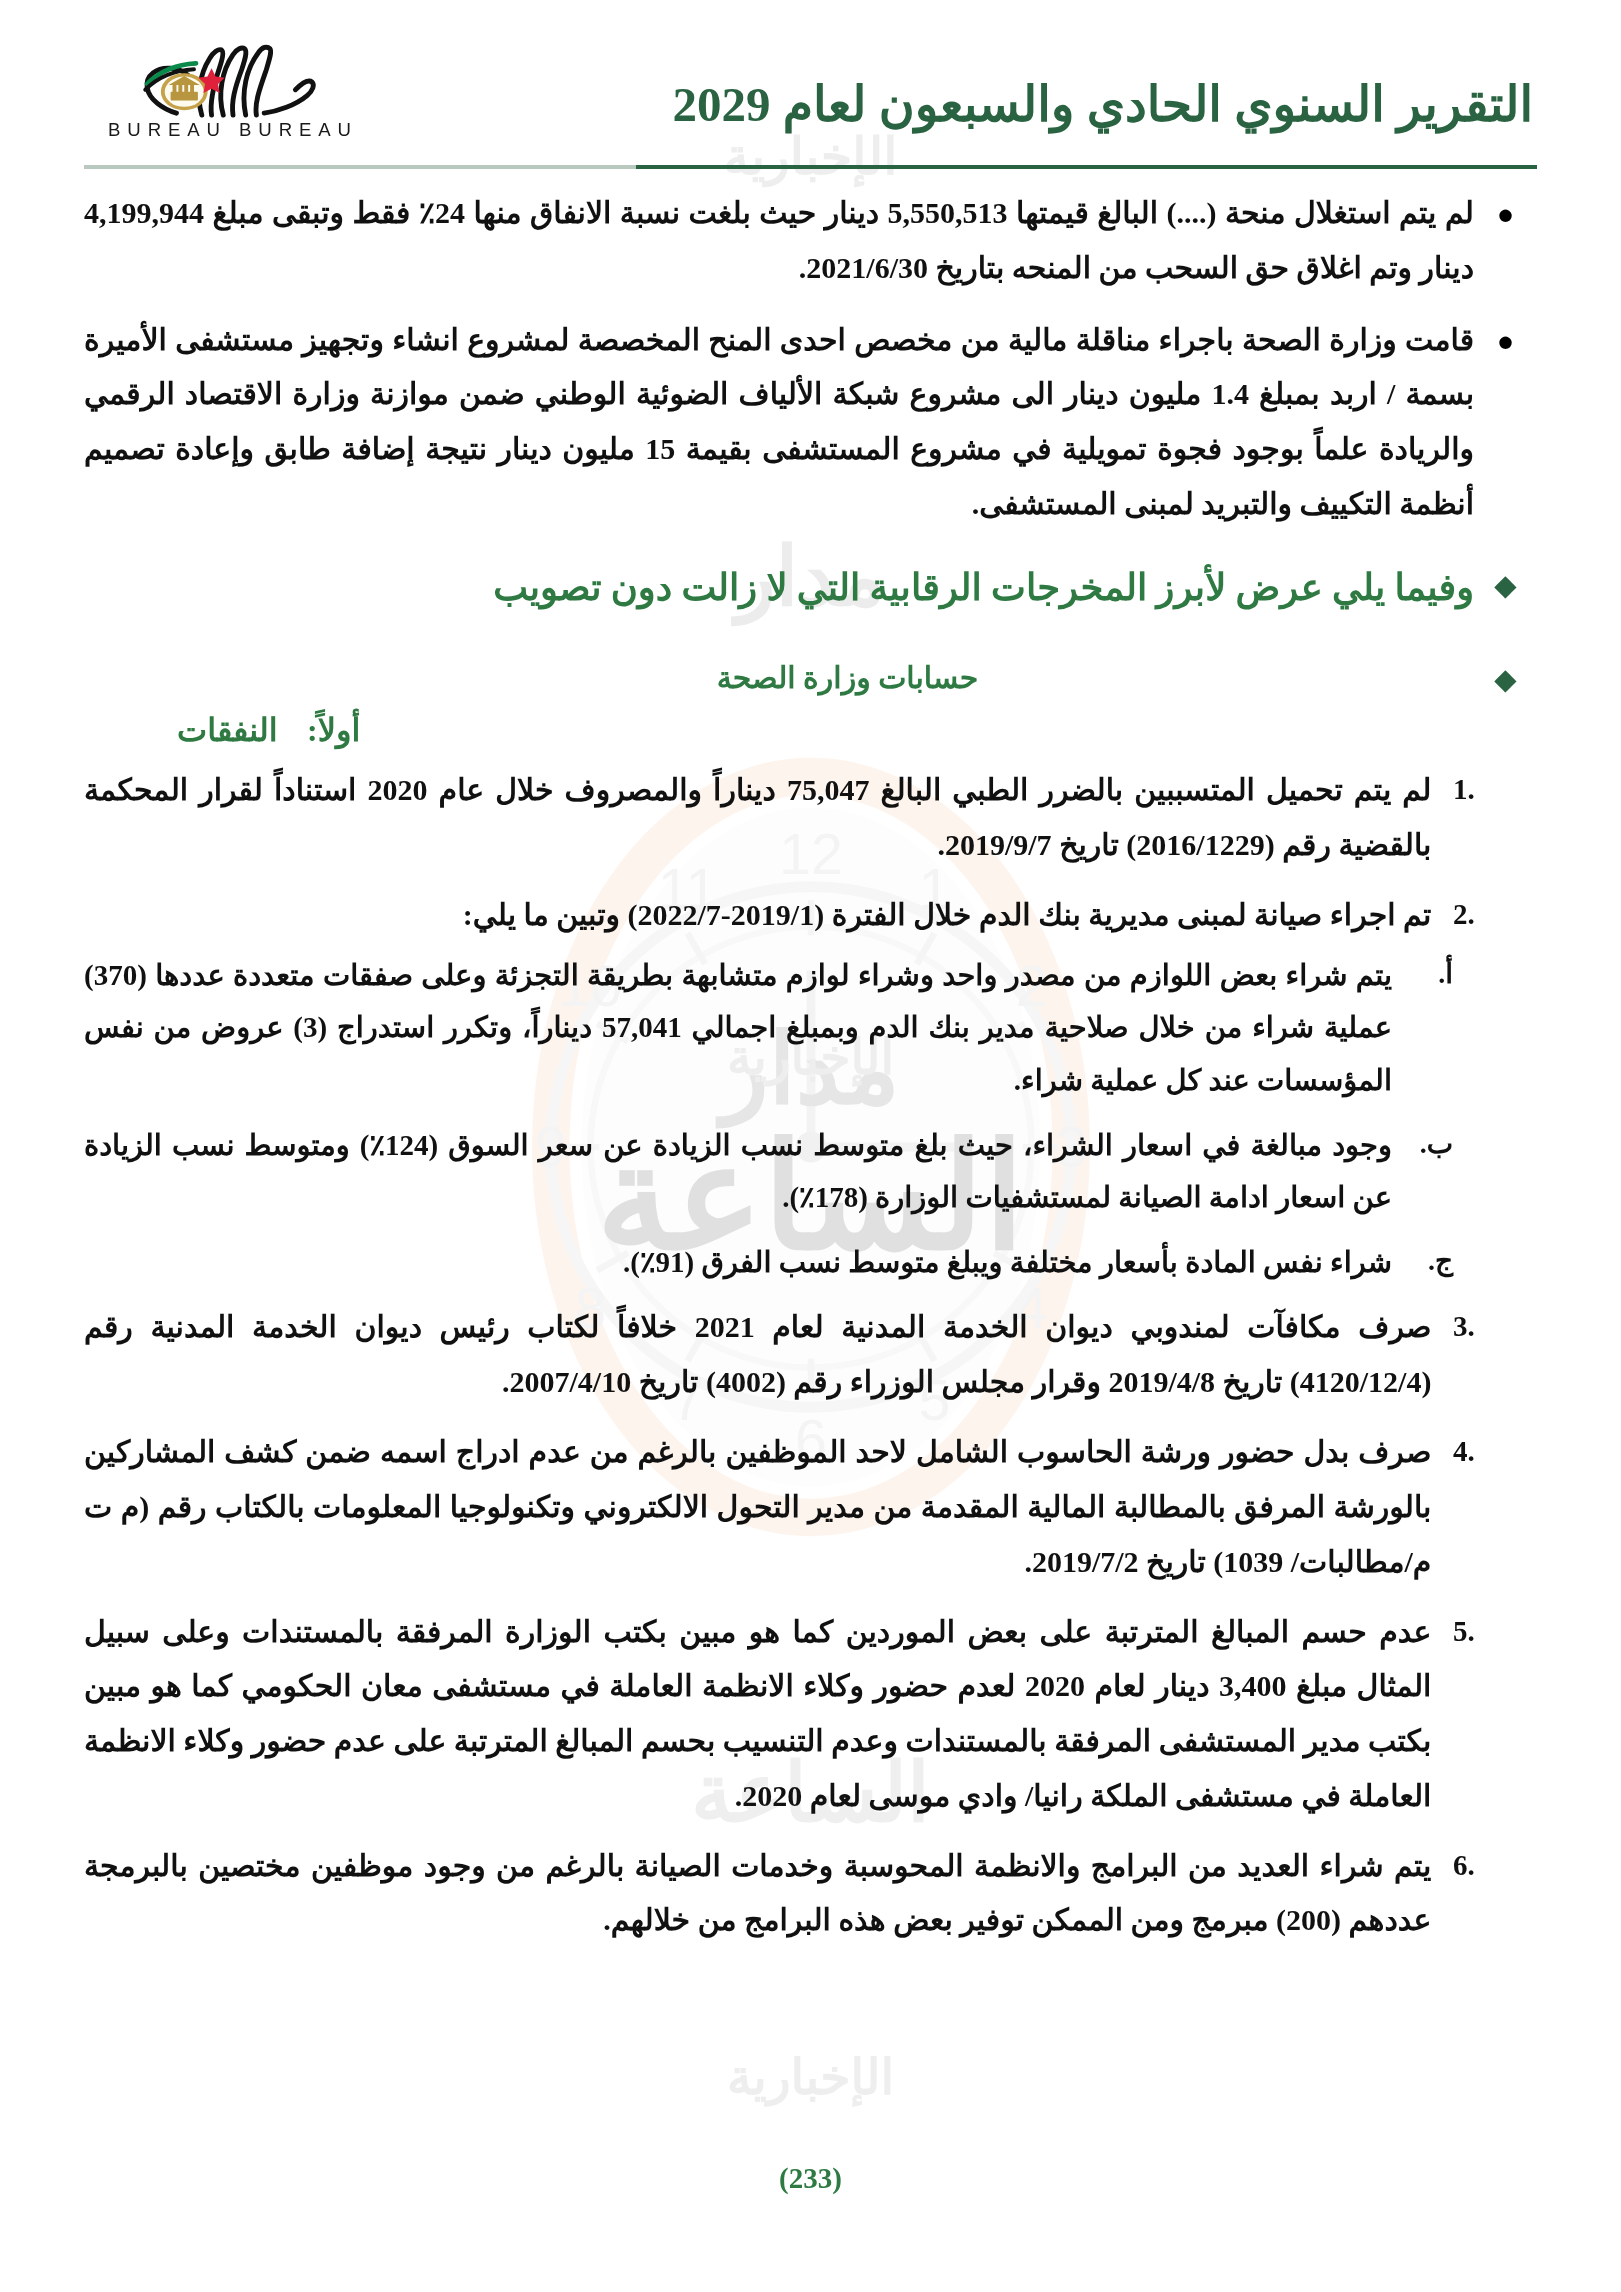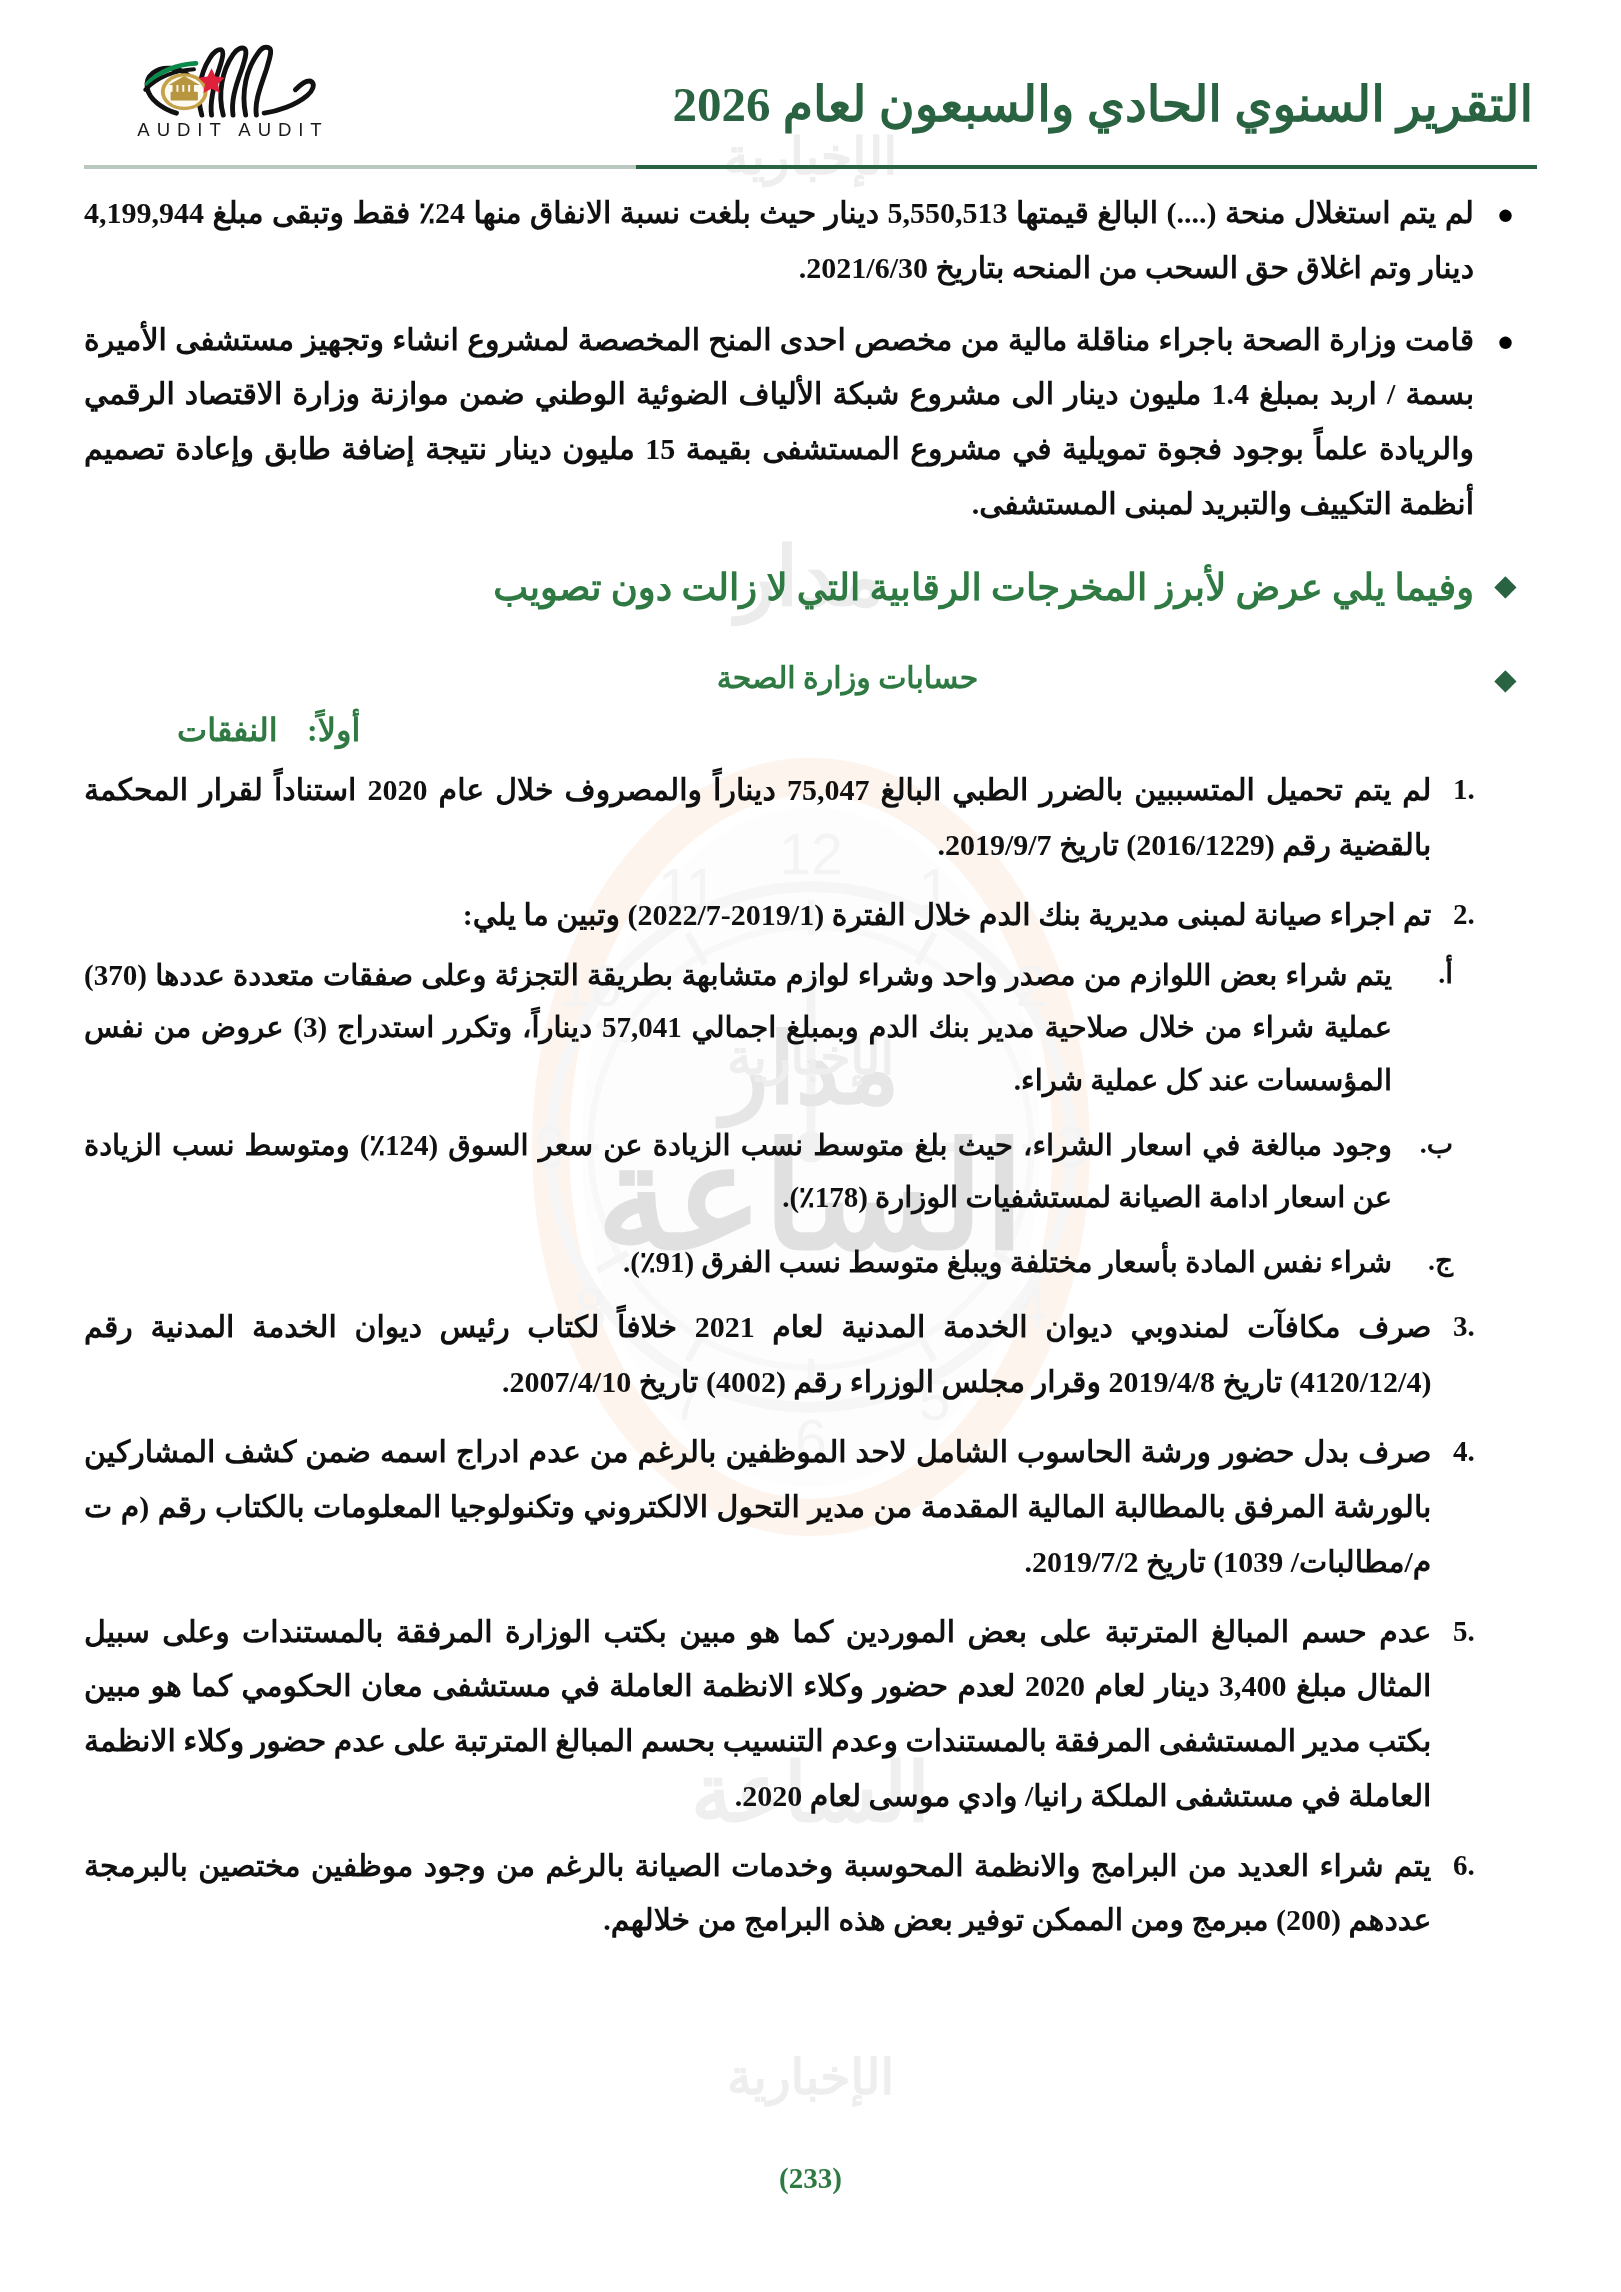--- a/index.html
+++ b/index.html
@@ -344,24 +344,24 @@
             <rect x="88" y="45" width="4" height="8"></rect>
             <rect x="94" y="45" width="4" height="8"></rect>
             <rect x="100" y="45" width="4" height="8"></rect>
             <rect x="106" y="45" width="4" height="8"></rect>
             <path d="M84 45 L100 36 L116 45 Z"></path>
           </g>
 
           <path d="M128 28 l4.2 8.4 9.3 1.3 -6.8 6.5 1.6 9.2 -8.3 -4.4 -8.3 4.4 1.6 -9.2 -6.8 -6.5 9.3 -1.3 Z" fill="#e0213b"></path>
         </svg>
       </div>
-      <div class="logo-caption">AUDIT AUDIT</div>
-    </div>
-
-    <div class="header-title">التقرير السنوي الحادي والسبعون لعام 2026</div>
+      <div class="logo-caption">BUREAU BUREAU</div>
+    </div>
+
+    <div class="header-title">التقرير السنوي الحادي والسبعون لعام 2029</div>
   </div>
 
   <div class="header-rule"></div>
 
   <div class="content">
 
     <div class="bullet-row">
       <div class="bullet-mark">●</div>
       <div class="bullet-body">
         <div class="para">لم يتم استغلال منحة (....) البالغ قيمتها 5,550,513 دينار حيث بلغت نسبة الانفاق منها 24٪ فقط وتبقى مبلغ 4,199,944 دينار وتم اغلاق حق السحب من المنحه بتاريخ 2021/6/30.</div>

